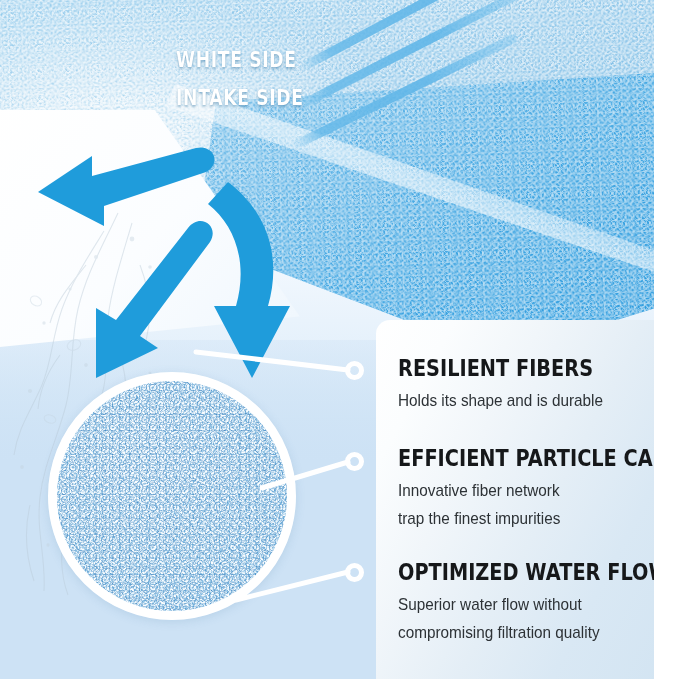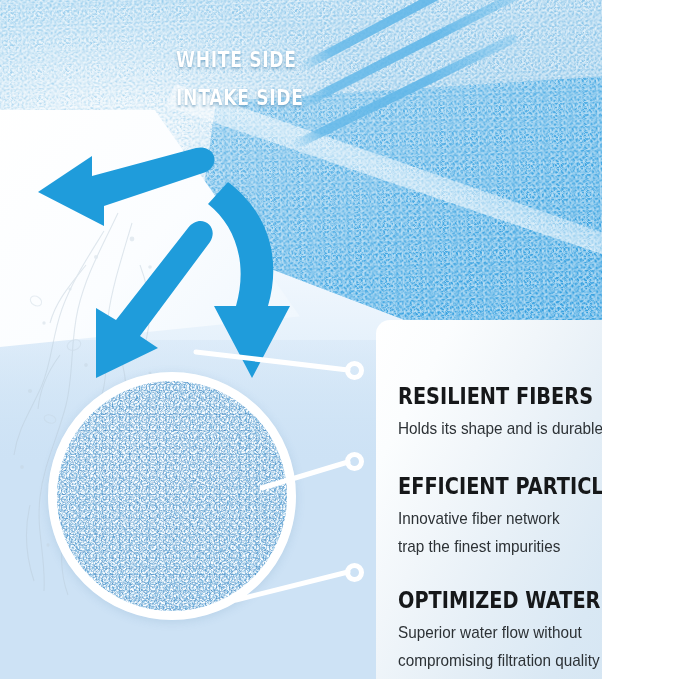--- a/index.html
+++ b/index.html
@@ -7,21 +7,21 @@
     margin: 0;
     padding: 0;
     background: #ffffff;
   }
   body {
     font-family: "Liberation Sans", sans-serif;
   }
 
   #stage {
     position: relative;
-    width: 602px;
+    width: 654px;
     height: 679px;
     overflow: hidden;
     background: #e8f2fb;
   }
 
   
   .bg-base {
     position: absolute;
     inset: 0;
     background:
@@ -239,21 +239,20 @@
         #e4eef6 55%,
         #d9e8f4 74%,
         #d2e4f2 100%);
     overflow: hidden;
   }
 
   .feature {
     position: absolute;
     left: 22px;
     right: 10px;
-    margin-top: 28px;
   }
   .feature.f1 { top: 36px; }
   .feature.f2 { top: 126px; }
   .feature.f3 { top: 240px; }
 
   .feat-title {
     font-family: "DejaVu Sans", sans-serif;
     font-weight: bold;
     font-size: 23px;
     line-height: 1.05;

